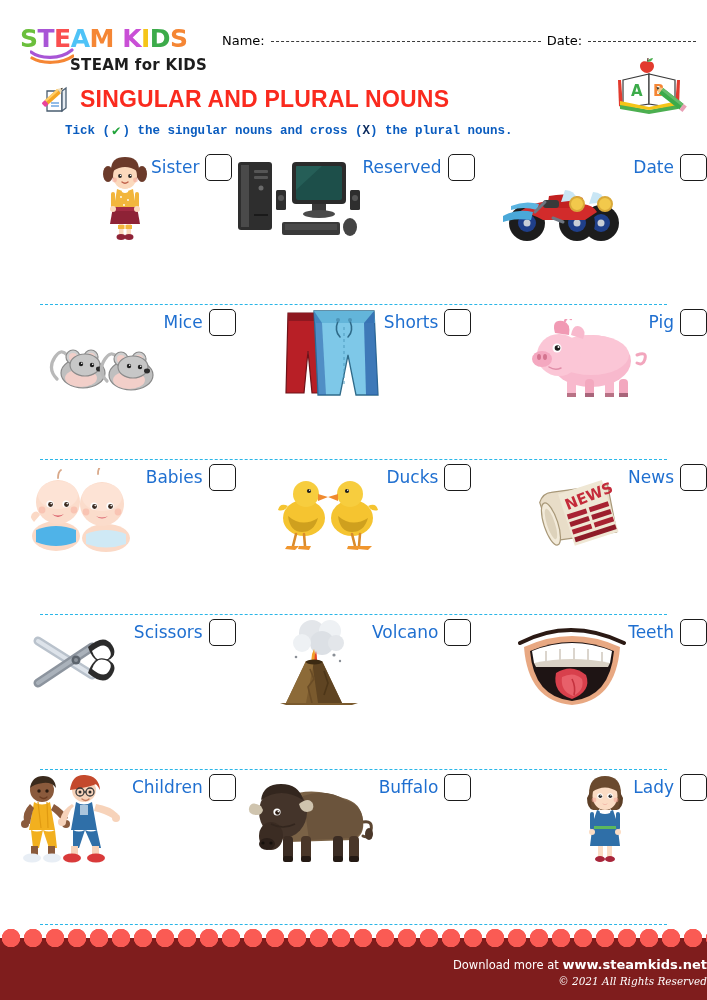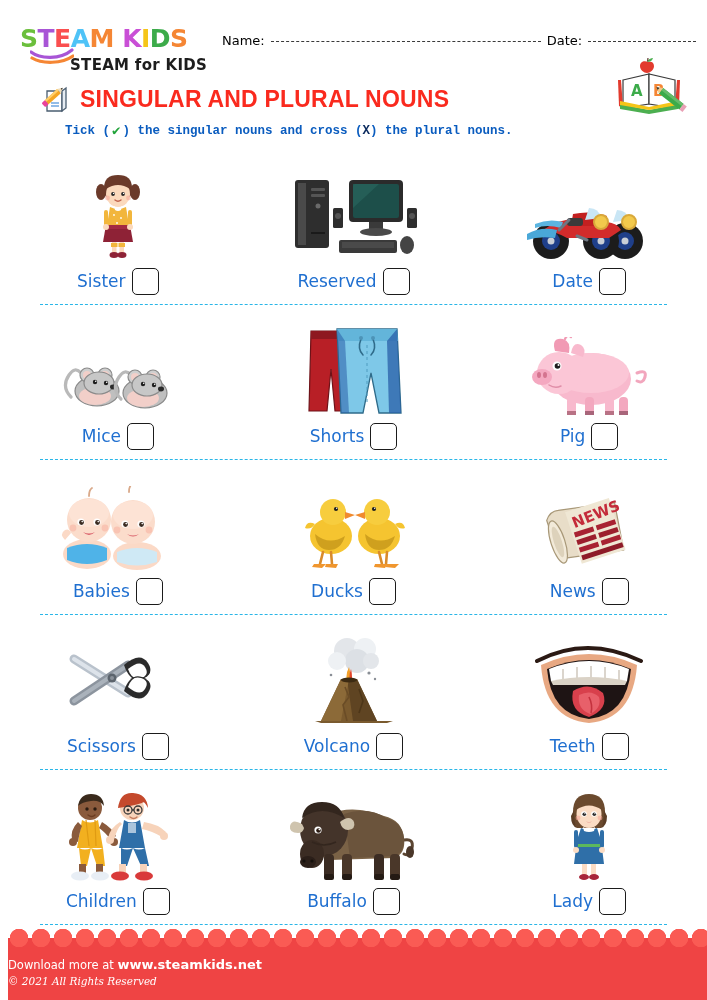--- a/index.html
+++ b/index.html
@@ -124,22 +124,22 @@
     position: relative;
     height: 155px;
   }
   .cells {
     display: flex;
     height: 148px;
   }
   .cell {
     flex: 1;
     display: flex;
-    flex-direction: column;
-    align-items: center;
+    flex-direction: row;
+    align-items: flex-start;
     justify-content: flex-end;
     position: relative;
   }
   .art {
     height: 94px;
     display: flex;
     align-items: flex-end;
     justify-content: center;
     margin-bottom: 2px;
   }
@@ -167,27 +167,27 @@
   .divider {
     position: absolute;
     bottom: 0;
     left: 40px; right: 40px;
     border-top: 1.6px dashed #29b6e8;
   }
 
   
   .footer {
     position: absolute;
-    left: 8px; right: 0; bottom: 0;
+    left: 0; right: 0; bottom: 0;
     height: 62px;
-    background: #ef4444;
+    background: #7f1d1d;
     color: #ffffff;
     display: flex;
     flex-direction: column;
-    align-items: flex-start;
+    align-items: flex-end;
     justify-content: center;
     padding-top: 6px;
   }
   .scallop {
     position: absolute;
     top: -9px; left: 0; right: 0;
     height: 18px;
     background:
       radial-gradient(circle at 11px 9px, #fa5b54 9px, rgba(250,91,84,0) 9.5px)
       repeat-x;

